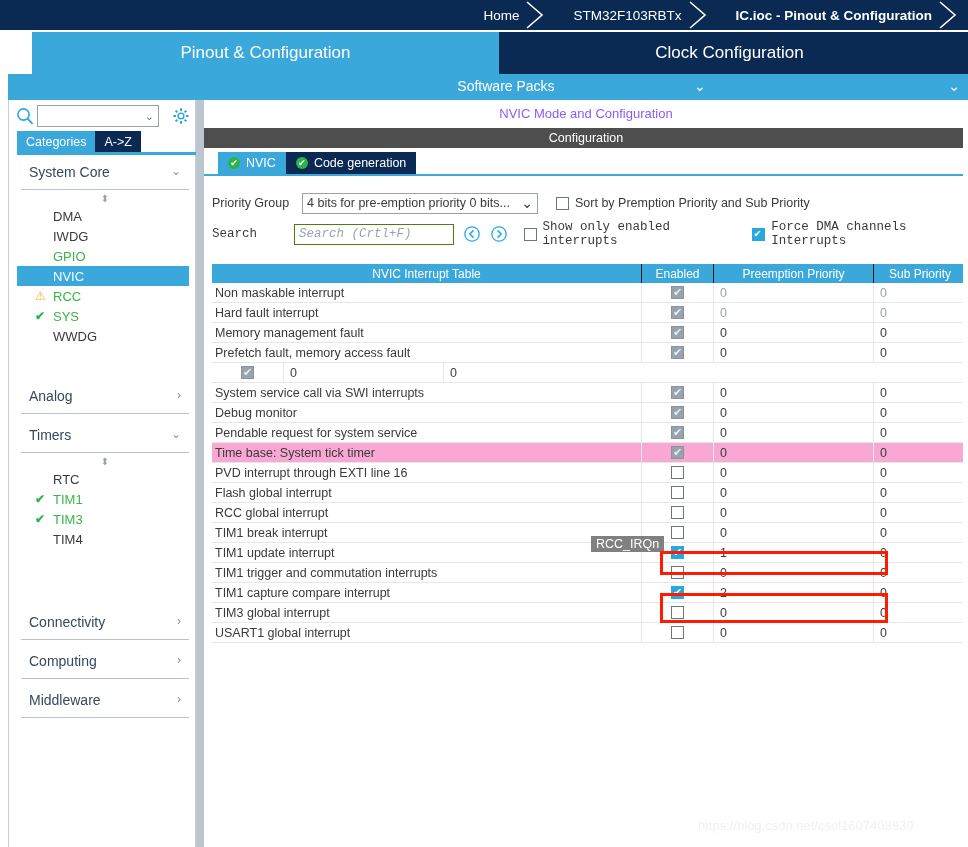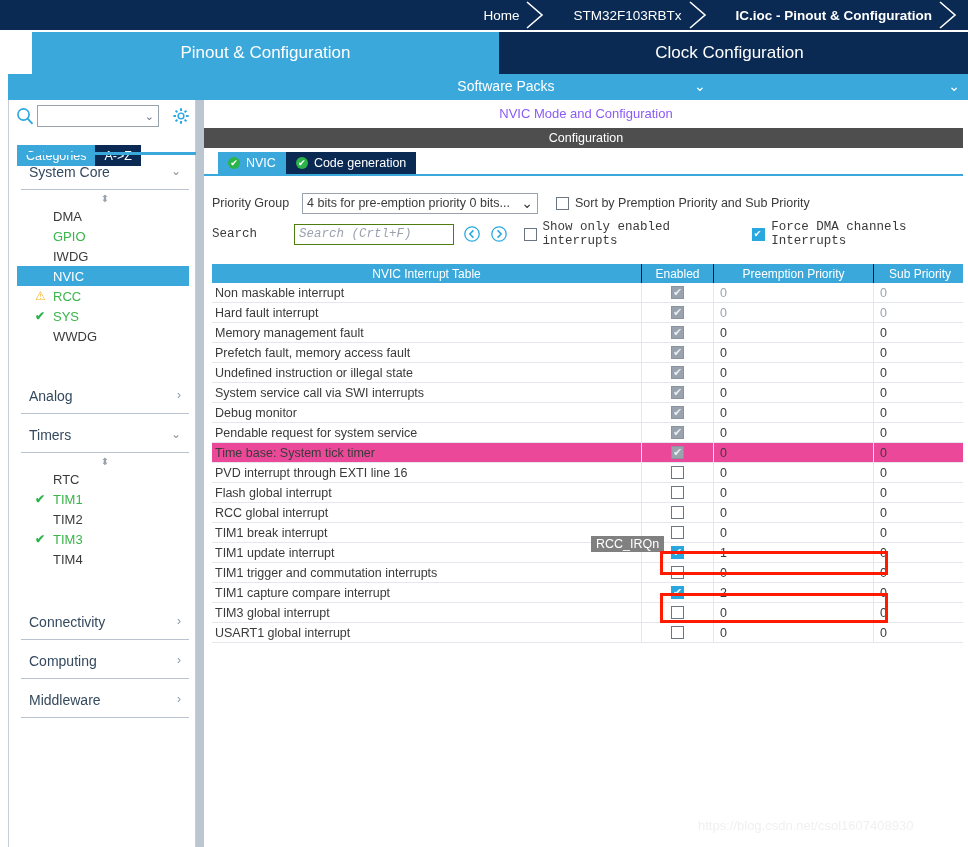--- a/index.html
+++ b/index.html
@@ -66,21 +66,21 @@
   }
   .mag { width: 20px; height: 20px; flex: 0 0 20px; }
   .combo {
     width: 122px; height: 22px; border: 1px solid #9aa3ad; background: #ffffff;
     display: flex; align-items: center; justify-content: flex-end;
     padding-right: 4px; margin-left: 2px;
   }
   .combo .chev { color: #6b7683; font-size: 11px; }
   .gear { margin-left: 13px; width: 18px; height: 18px; }
 
-  .cat-tabs { position: absolute; top: 45px; left: 8px; display: flex; text-align: right; }
+  .cat-tabs { position: absolute; top: 31px; left: 8px; display: flex; text-align: right; }
   .cat-tab {
     height: 21px; display: flex; align-items: center; justify-content: center;
     color: #ffffff; font-size: 12.5px; padding: 0 9px;
   }
   .cat-tab.sel { background: #3ba8dc; }
   .cat-tab.unsel { background: #0a2a53; }
   .cat-underline {
     position: absolute; top: 52px; left: 8px; width: 180px; height: 3px; background: #3ba8dc;
   }
 
@@ -174,21 +174,21 @@
   .th {
     background: #3ba8dc; color: #ffffff; font-size: 12px;
     display: flex; align-items: center; justify-content: center;
     border-right: 1px solid #0f172a;
   }
   .th.c0 { width: 430px; }
   .th.c1 { width: 72px; }
   .th.c2 { width: 160px; }
   .th.c3 { width: 92px; border-right: none; }
   .trow { display: flex; height: 20px; border-bottom: 1px solid #e4e8ec; }
-  .trow.hl { background: #ec4899; }
+  .trow.hl { background: #f9a8d4; }
   .td { display: flex; align-items: center; font-size: 12.5px; color: #3a3a3a; }
   .td.c0 { width: 430px; padding-left: 3px; border-right: 1px solid #e4e8ec; }
   .td.c1 { width: 72px; justify-content: center; border-right: 1px solid #e4e8ec; }
   .td.c2 { width: 160px; padding-left: 6px; border-right: 1px solid #e4e8ec; }
   .td.c3 { width: 92px; padding-left: 6px; }
   .td.muted { color: #9aa3ad; }
 
   
   .redbox {
     position: absolute; border: 3px solid #ff1a00; pointer-events: none;
@@ -281,25 +281,25 @@
     <div class="group" style="top:64px;">
       <div class="group-head">
         <span>System Core</span>
         <span class="chev">⌄</span>
       </div>
       <div class="spinner">⬍</div>
       <div class="item-list">
         <div class="sb-item">
           <span>DMA</span>
           </div>
+        <div class="sb-item">
+          <span>IWDG</span>
+          </div>
         <div class="sb-item green">
           <span>GPIO</span>
-          </div>
-        <div class="sb-item">
-          <span>IWDG</span>
           </div>
         <div class="sb-item selected">
           <span>NVIC</span>
           </div>
         <div class="sb-item green">
           <span class="sb-ico warn">⚠</span>
           <span>RCC</span>
           </div>
         <div class="sb-item green">
           <span class="sb-ico ok">✔</span>
@@ -324,23 +324,20 @@
         <span class="chev">⌄</span>
       </div>
       <div class="spinner">⬍</div>
       <div class="item-list">
         <div class="sb-item">
           <span>RTC</span>
           </div>
         <div class="sb-item green">
           <span class="sb-ico ok">✔</span>
           <span>TIM1</span>
-          </div>
-        <div class="sb-item">
-          <span>TIM2</span>
           </div>
         <div class="sb-item green">
           <span class="sb-ico ok">✔</span>
           <span>TIM3</span>
           </div>
         <div class="sb-item">
           <span>TIM4</span>
           </div>
       </div>
     </div>
@@ -463,21 +460,20 @@
           </div>
           <div class="trow">
             <div class="td c0">Prefetch fault, memory access fault</div>
             <div class="td c1">
               <span class="cbox dis"></span>
             </div>
             <div class="td c2">0</div>
             <div class="td c3">0</div>
           </div>
           <div class="trow">
-            <div class="td c0">Undefined instruction or illegal state</div>
             <div class="td c1">
               <span class="cbox dis"></span>
             </div>
             <div class="td c2">0</div>
             <div class="td c3">0</div>
           </div>
           <div class="trow">
             <div class="td c0">System service call via SWI interrupts</div>
             <div class="td c1">
               <span class="cbox dis"></span>

